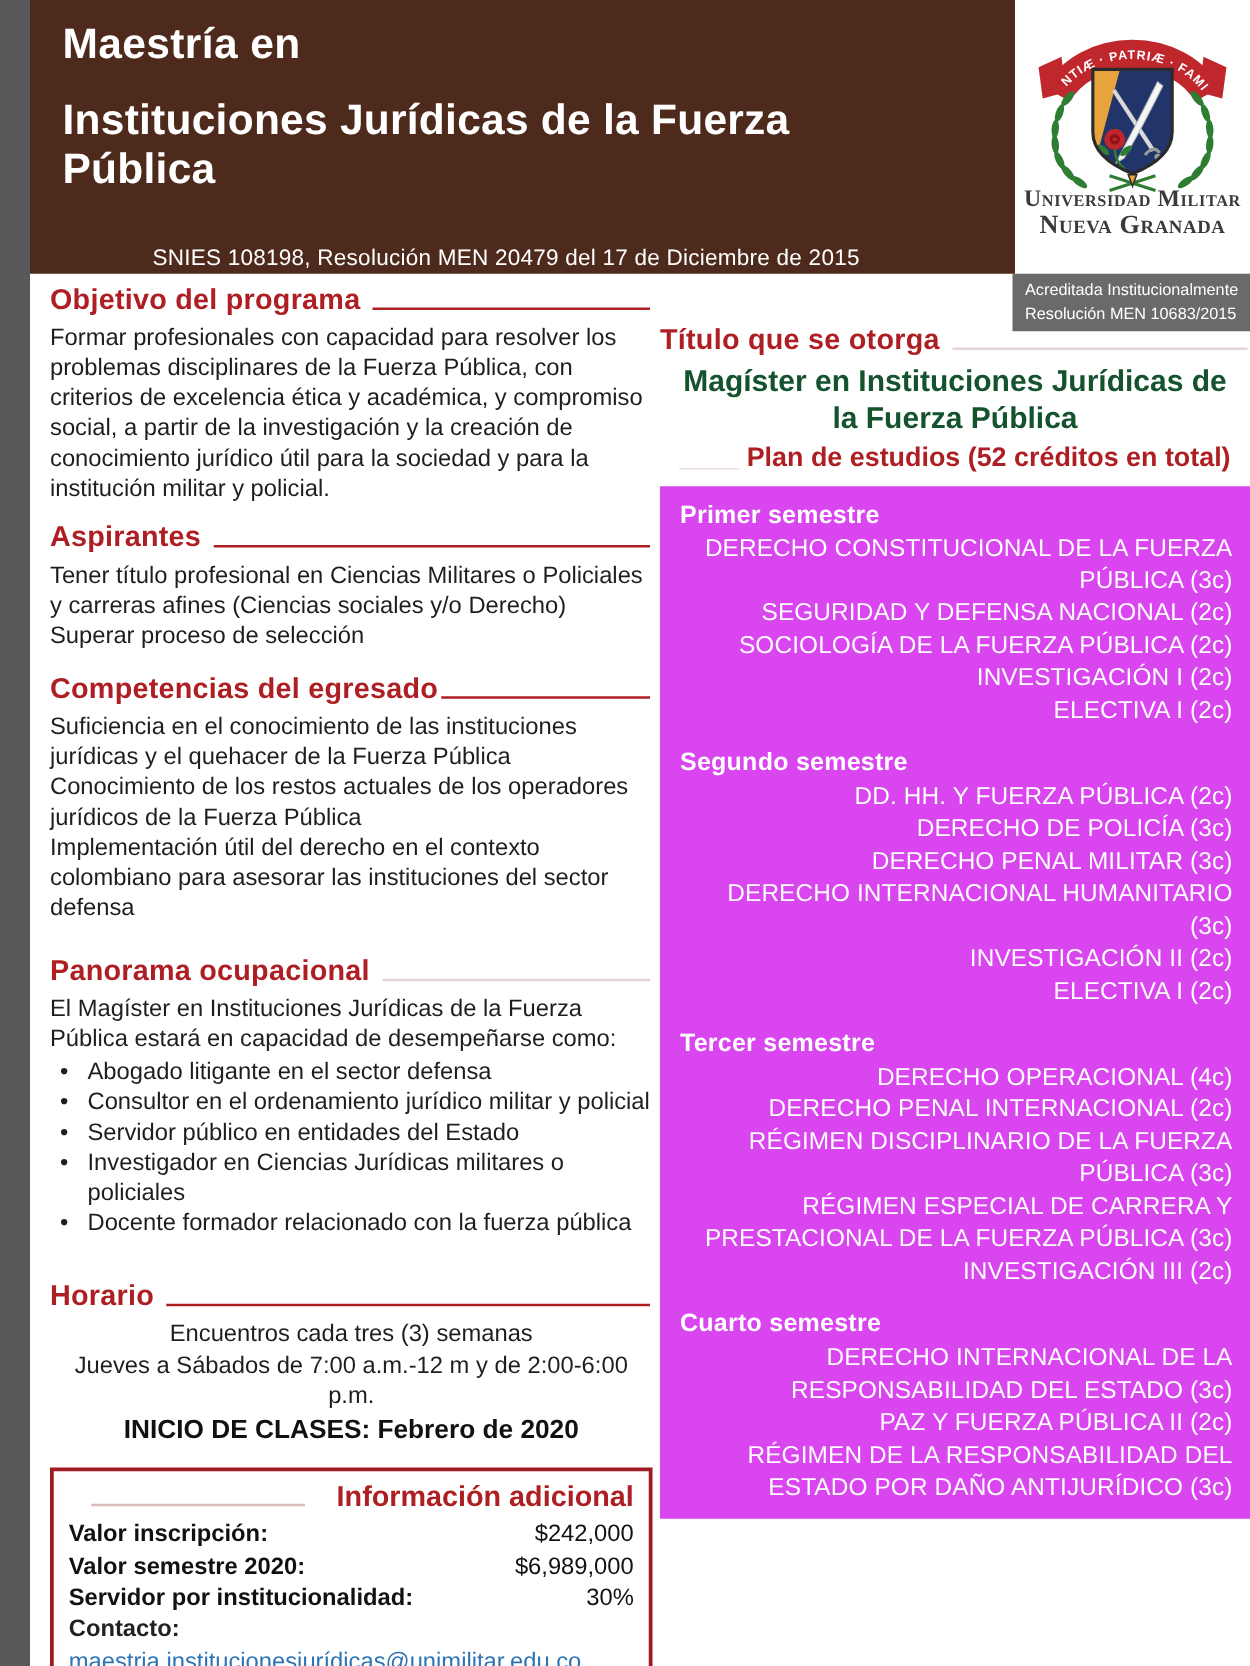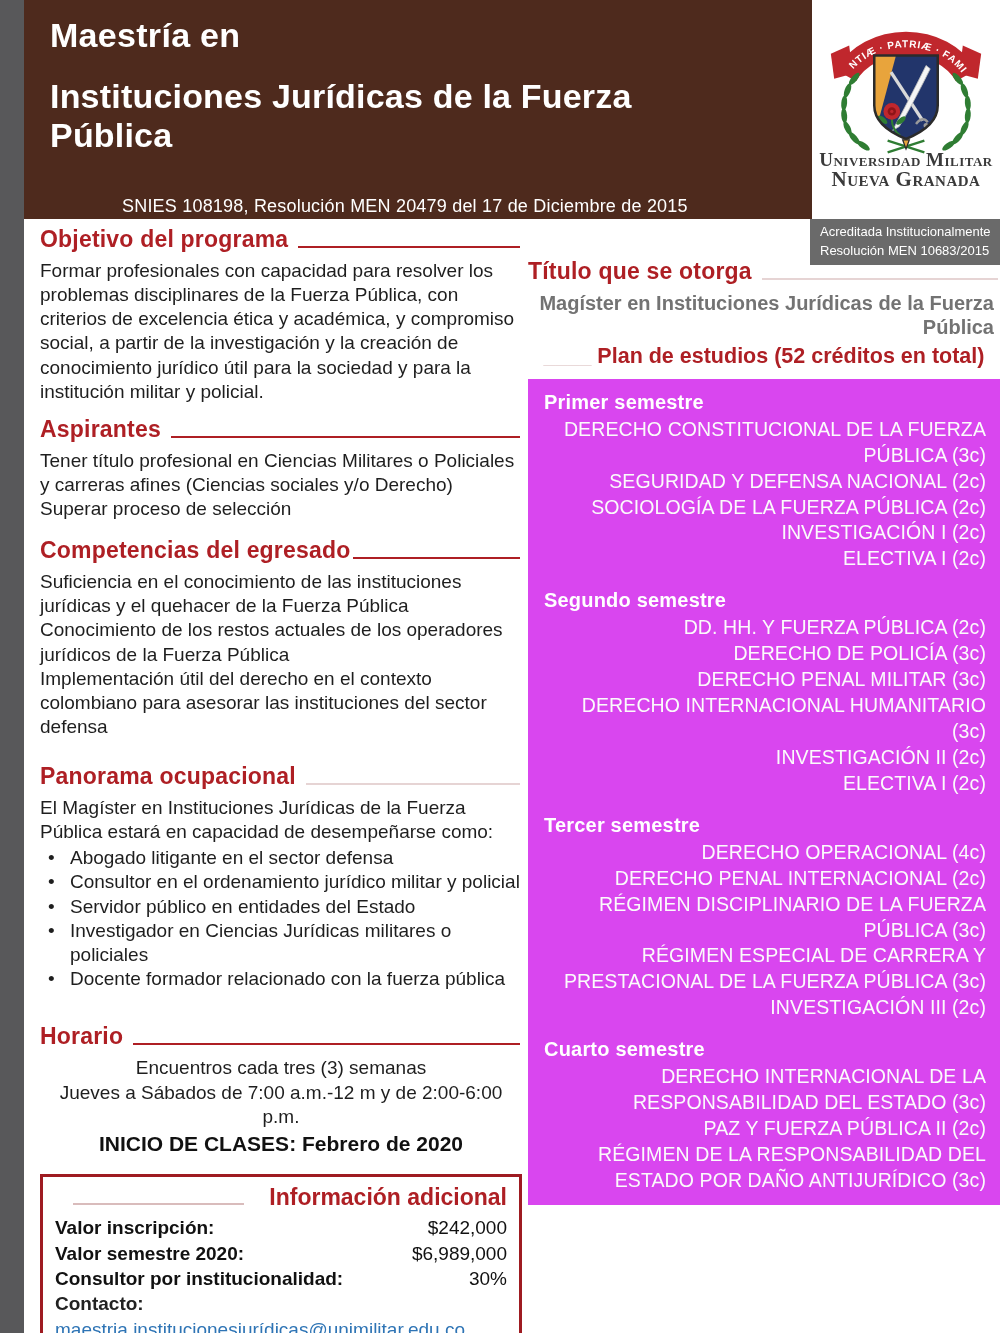--- a/index.html
+++ b/index.html
@@ -53,21 +53,21 @@
   .info-head .h-rule{flex:1;border-color:#d9bcbc;margin:0 14px 6px 18px;}
   .info-head .lbl{color:#ae1f24;font-size:23px;font-weight:bold;}
   .info-row{display:flex;justify-content:space-between;font-size:19px;line-height:1.34;color:#111;}
   .info-row .lbl{font-weight:bold;}
   .contact{font-size:19px;line-height:1.34;}
   .contact .lbl{font-weight:bold;}
   .mail{color:#2e74b5;text-decoration:underline;cursor:pointer;}
 
   
   .right-col{position:absolute;left:528px;top:258px;width:472px;}
-  .degree{font-weight:bold;font-size:20px;text-align:right;line-height:1.22;margin:2px 6px 4px;color:#737373;}
+  .degree{font-weight:bold;font-size:24px;text-align:center;line-height:1.22;margin:2px 6px 4px;color:#14532d;}
   .plan-head{color:#ae1f24;font-size:21.5px;font-weight:bold;text-align:center;margin:4px 0 10px;}
   .plan-head .pre{color:#e6d4d4;font-weight:bold;}
   .plan-box{background:#d946ef;color:#fff;width:472px;height:826px;box-sizing:border-box;
     padding:12px 14px 10px 16px;overflow:hidden;}
   .semester{margin-bottom:17px;}
   .semester h3{font-size:20px;font-weight:bold;margin:0 0 3px;letter-spacing:.2px;}
   .course{text-align:right;font-size:19.5px;line-height:1.33;color:#fbfbfb;letter-spacing:.1px;}
 </style>
 </head>
 <body>
@@ -231,21 +231,21 @@
           <span class="lbl">Valor inscripción:</span>
           <span class="val">$242,000</span>
         </div>
 
         <div class="info-row">
           <span class="lbl">Valor semestre 2020:</span>
           <span class="val">$6,989,000</span>
         </div>
 
         <div class="info-row">
-          <span class="lbl">Consultor por institucionalidad:</span>
+          <span class="lbl">Servidor por institucionalidad:</span>
           <span class="val">30%</span>
         </div>
       </div>
     <div class="contact">
       <span class="lbl">Contacto:</span>
       <a class="mail">maestria.institucionesjurídicas@unimilitar.edu.co</a>
     </div>
 
   </section>
 

